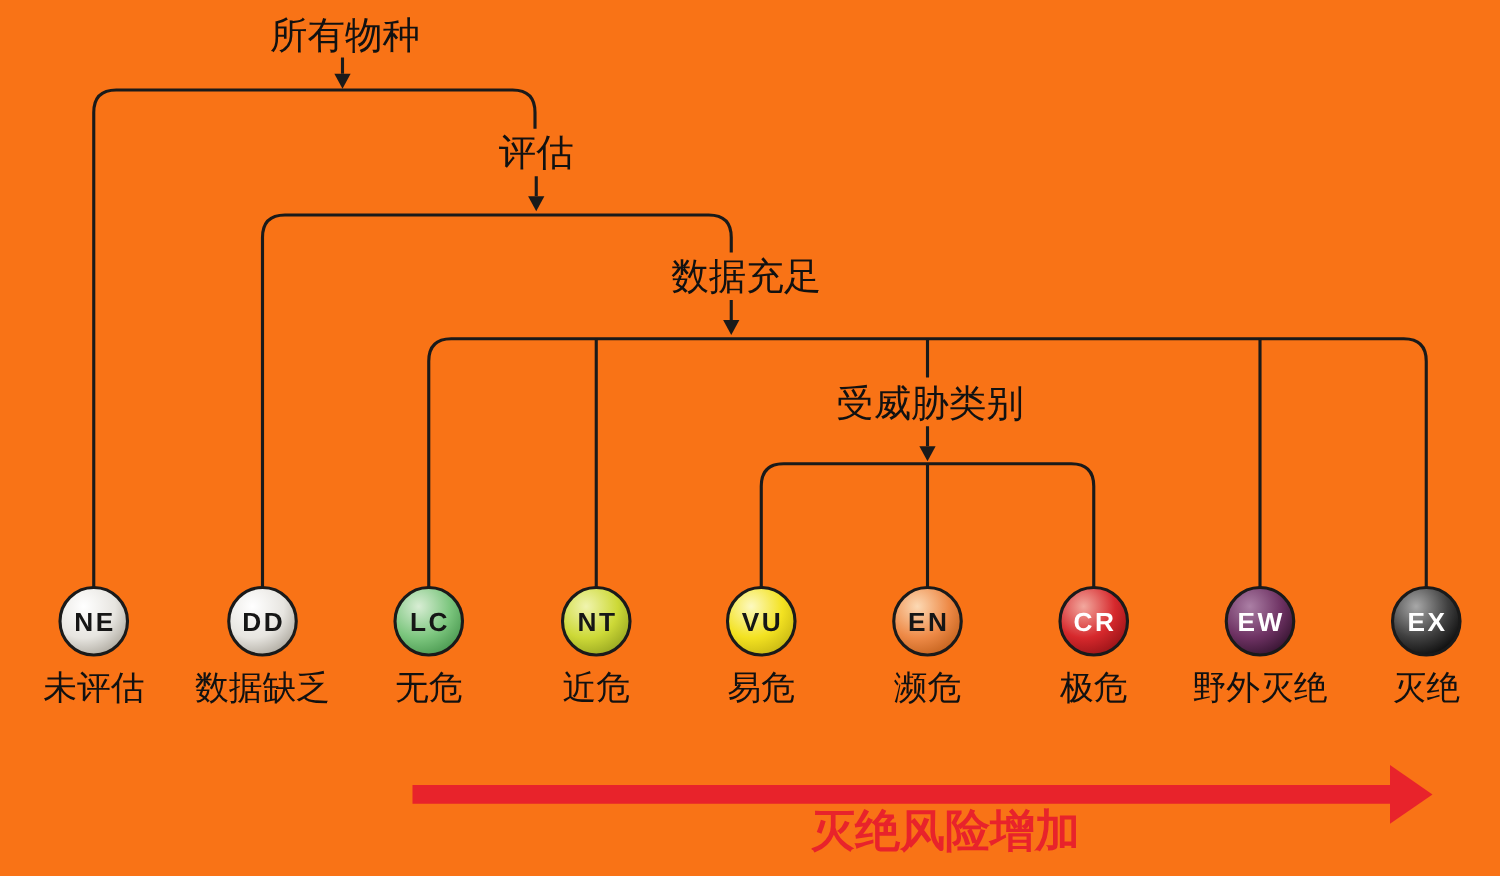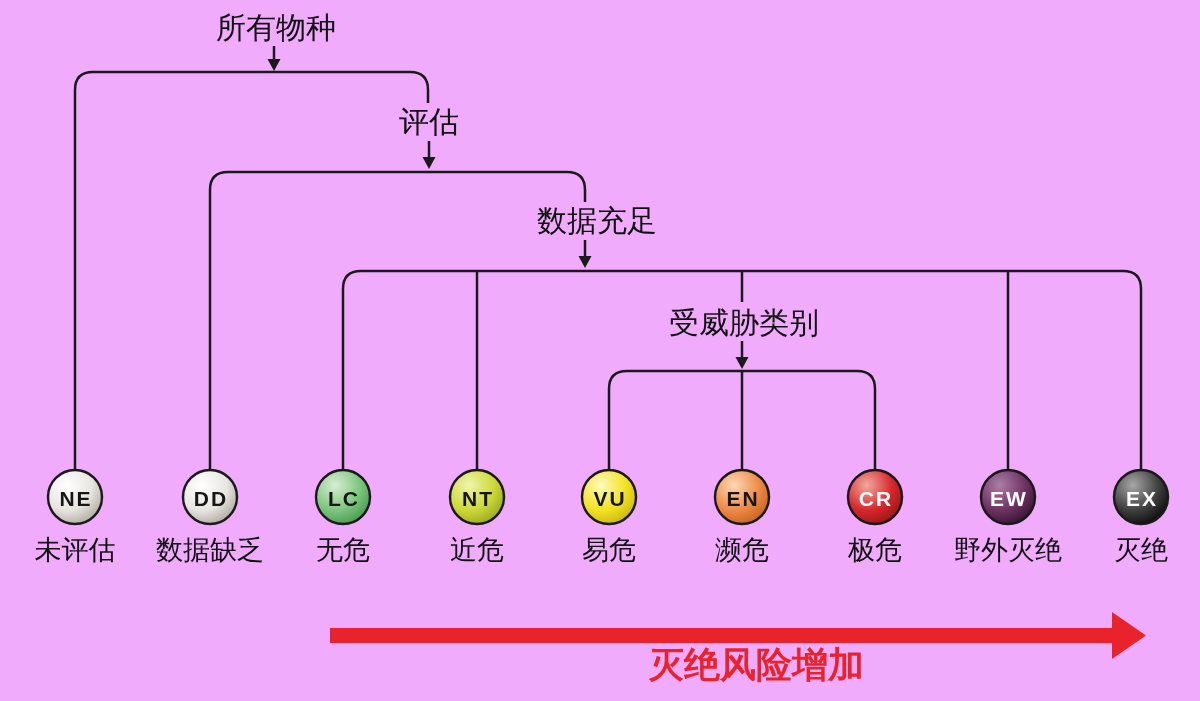--- a/index.html
+++ b/index.html
@@ -5,21 +5,21 @@
   html, body {
     margin: 0;
     padding: 0;
     background: #ffffff;
     font-family: "Liberation Sans", sans-serif;
   }
   .stage {
     position: relative;
     width: 1200px;
     height: 701px;
-    background: #f0abfc;
+    background: #f97316;
     overflow: hidden;
   }
   svg text {
     font-family: "Liberation Sans", sans-serif;
   }
   .node-label {
     font-size: 30px;
     fill: #111111;
   }
   .cat-name {

